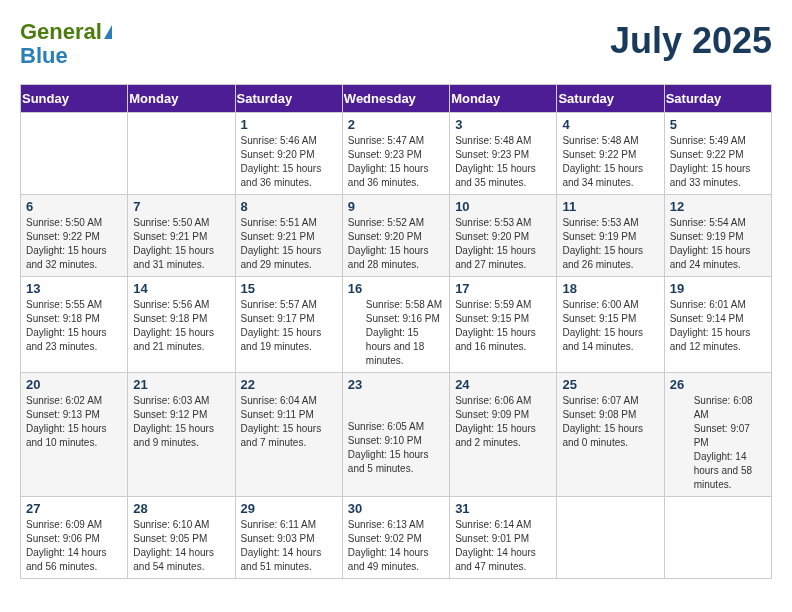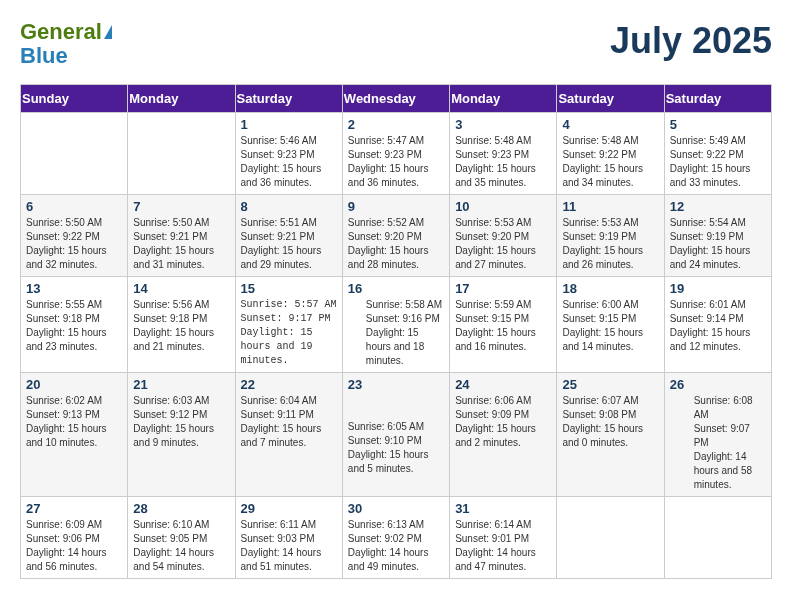--- a/index.html
+++ b/index.html
@@ -120,21 +120,21 @@
         <th>Saturday</th>
       </tr>
   </thead>
   <tbody id="calendar-body">
   <tr>
         <td class="empty-cell"></td>
         <td class="empty-cell"></td>
         <td>
           <span class="day-num">1</span>
           <div class="day-info" style="white-space: pre-line;">Sunrise: 5:46 AM
-Sunset: 9:23 PM
+Sunset: 9:20 PM
 Daylight: 15 hours and 36 minutes.</div>
         </td>
         <td>
           <span class="day-num">2</span>
           <div class="day-info" style="white-space: pre-line;">Sunrise: 5:47 AM
 Sunset: 9:23 PM
 Daylight: 15 hours and 36 minutes.</div>
         </td>
         <td>
           <span class="day-num">3</span>
@@ -207,21 +207,21 @@
 Daylight: 15 hours and 23 minutes.</div>
         </td>
         <td>
           <span class="day-num">14</span>
           <div class="day-info" style="white-space: pre-line;">Sunrise: 5:56 AM
 Sunset: 9:18 PM
 Daylight: 15 hours and 21 minutes.</div>
         </td>
         <td>
           <span class="day-num">15</span>
-          <div class="day-info" style="white-space: pre-line; font-family: Liberation Mono, monospace;">Sunrise: 5:57 AM
+          <div class="day-info" style="white-space: pre-line;">Sunrise: 5:57 AM
 Sunset: 9:17 PM
 Daylight: 15 hours and 19 minutes.</div>
         </td>
         <td>
           <span class="day-num">16</span>
           <div class="day-info" style="white-space: pre-line; margin-left: 18px;">Sunrise: 5:58 AM
 Sunset: 9:16 PM
 Daylight: 15 hours and 18 minutes.</div>
         </td>
         <td>

